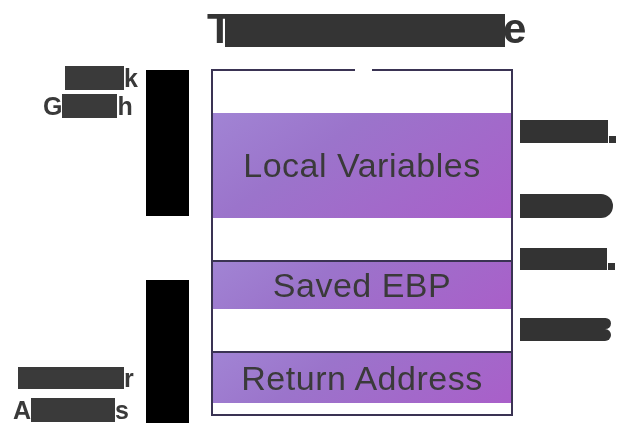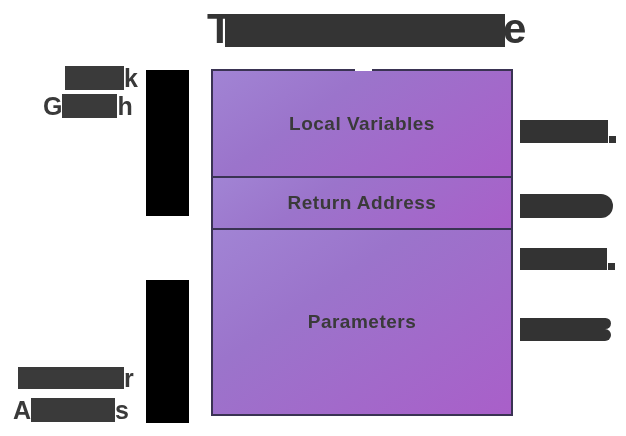--- a/index.html
+++ b/index.html
@@ -24,21 +24,21 @@
   #vbar-bottom{top:280px;height:143px;}
   
   #stack-box{
     position:absolute;left:211px;top:69px;width:302px;height:347px;
     border:2px solid #3a3353;box-sizing:border-box;
     display:flex;flex-direction:column;
   }
   .stack-row{
     display:flex;align-items:center;justify-content:center;
     background:linear-gradient(145deg,#a184d4 0%,#9b74cb 35%,#a95fc9 100%);
-    font-size:19px;font-weight:700;color:#3a3a3a;letter-spacing:.5px;
+    font-size:34px;font-weight:400;color:#3a3a3a;letter-spacing:.5px;margin-top:42px;
   }
   .stack-row + .stack-row{border-top:2px solid #3a3353;}
   #row-local{height:105px;}
   #row-ebp{height:47px;}
   #row-ret{height:50px;justify-content:center;}
   #row-param{flex:1;}
   #top-border-gap{position:absolute;left:355px;top:67px;width:17px;height:4px;background:#ffffff;}
   
   .rlabel{position:absolute;left:520px;background:#333333;}
   #rlabel-0{top:120px;width:88px;height:23px;}
@@ -79,25 +79,25 @@
   <div class="lbl-line" style="left:13px;top:398px;">
     <span>A</span>
     <span class="redact-sm" style="width:84px;height:24px;"></span>
     <span>s</span>
   </div>
 
   <div id="stack-box">
     <div class="stack-row" id="row-local">
       <span>Local Variables</span>
     </div>
+    <div class="stack-row" id="row-ebp">
+      <span>Saved EBP</span>
+    </div>
     <div class="stack-row" id="row-ret">
       <span>Return Address</span>
-    </div>
-    <div class="stack-row" id="row-param">
-      <span>Parameters</span>
     </div>
   </div>
   <div id="top-border-gap"></div>
 
   <div class="rlabel" id="rlabel-0">
     <div class="frag-tick"></div>
   </div>
   <div class="rlabel" id="rlabel-1">
     <div class="frag-bump"></div>
   </div>

